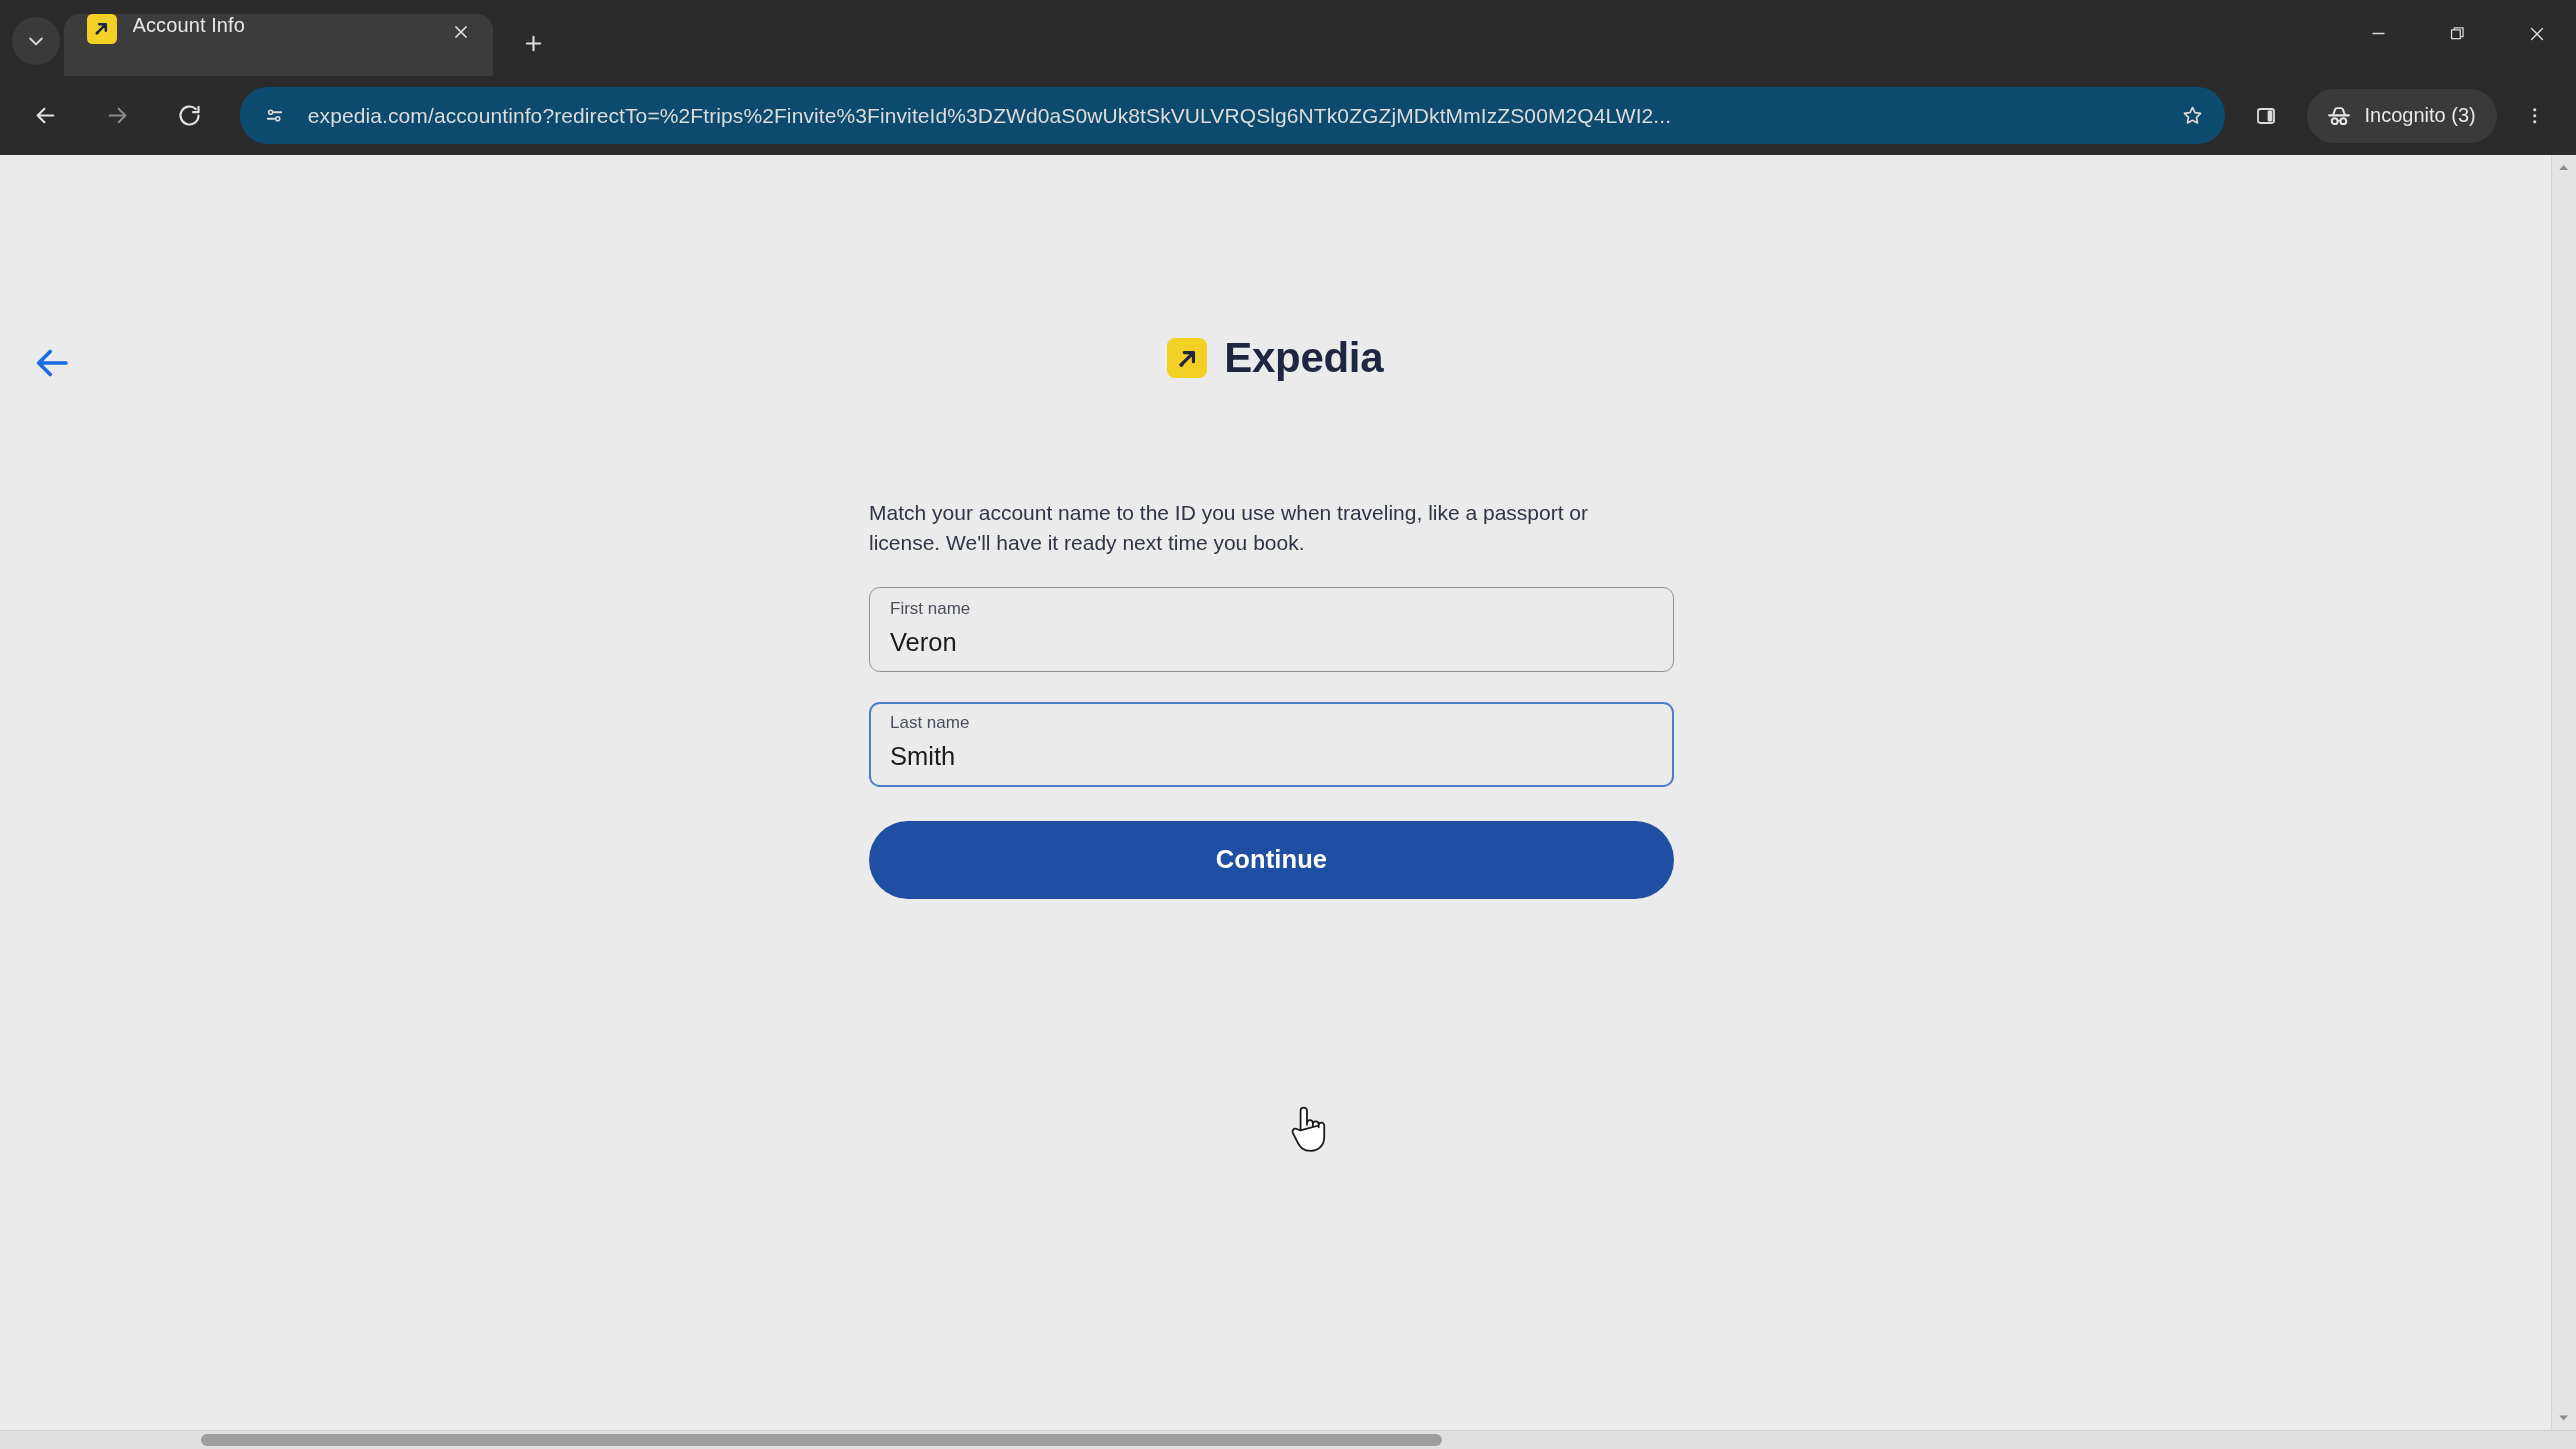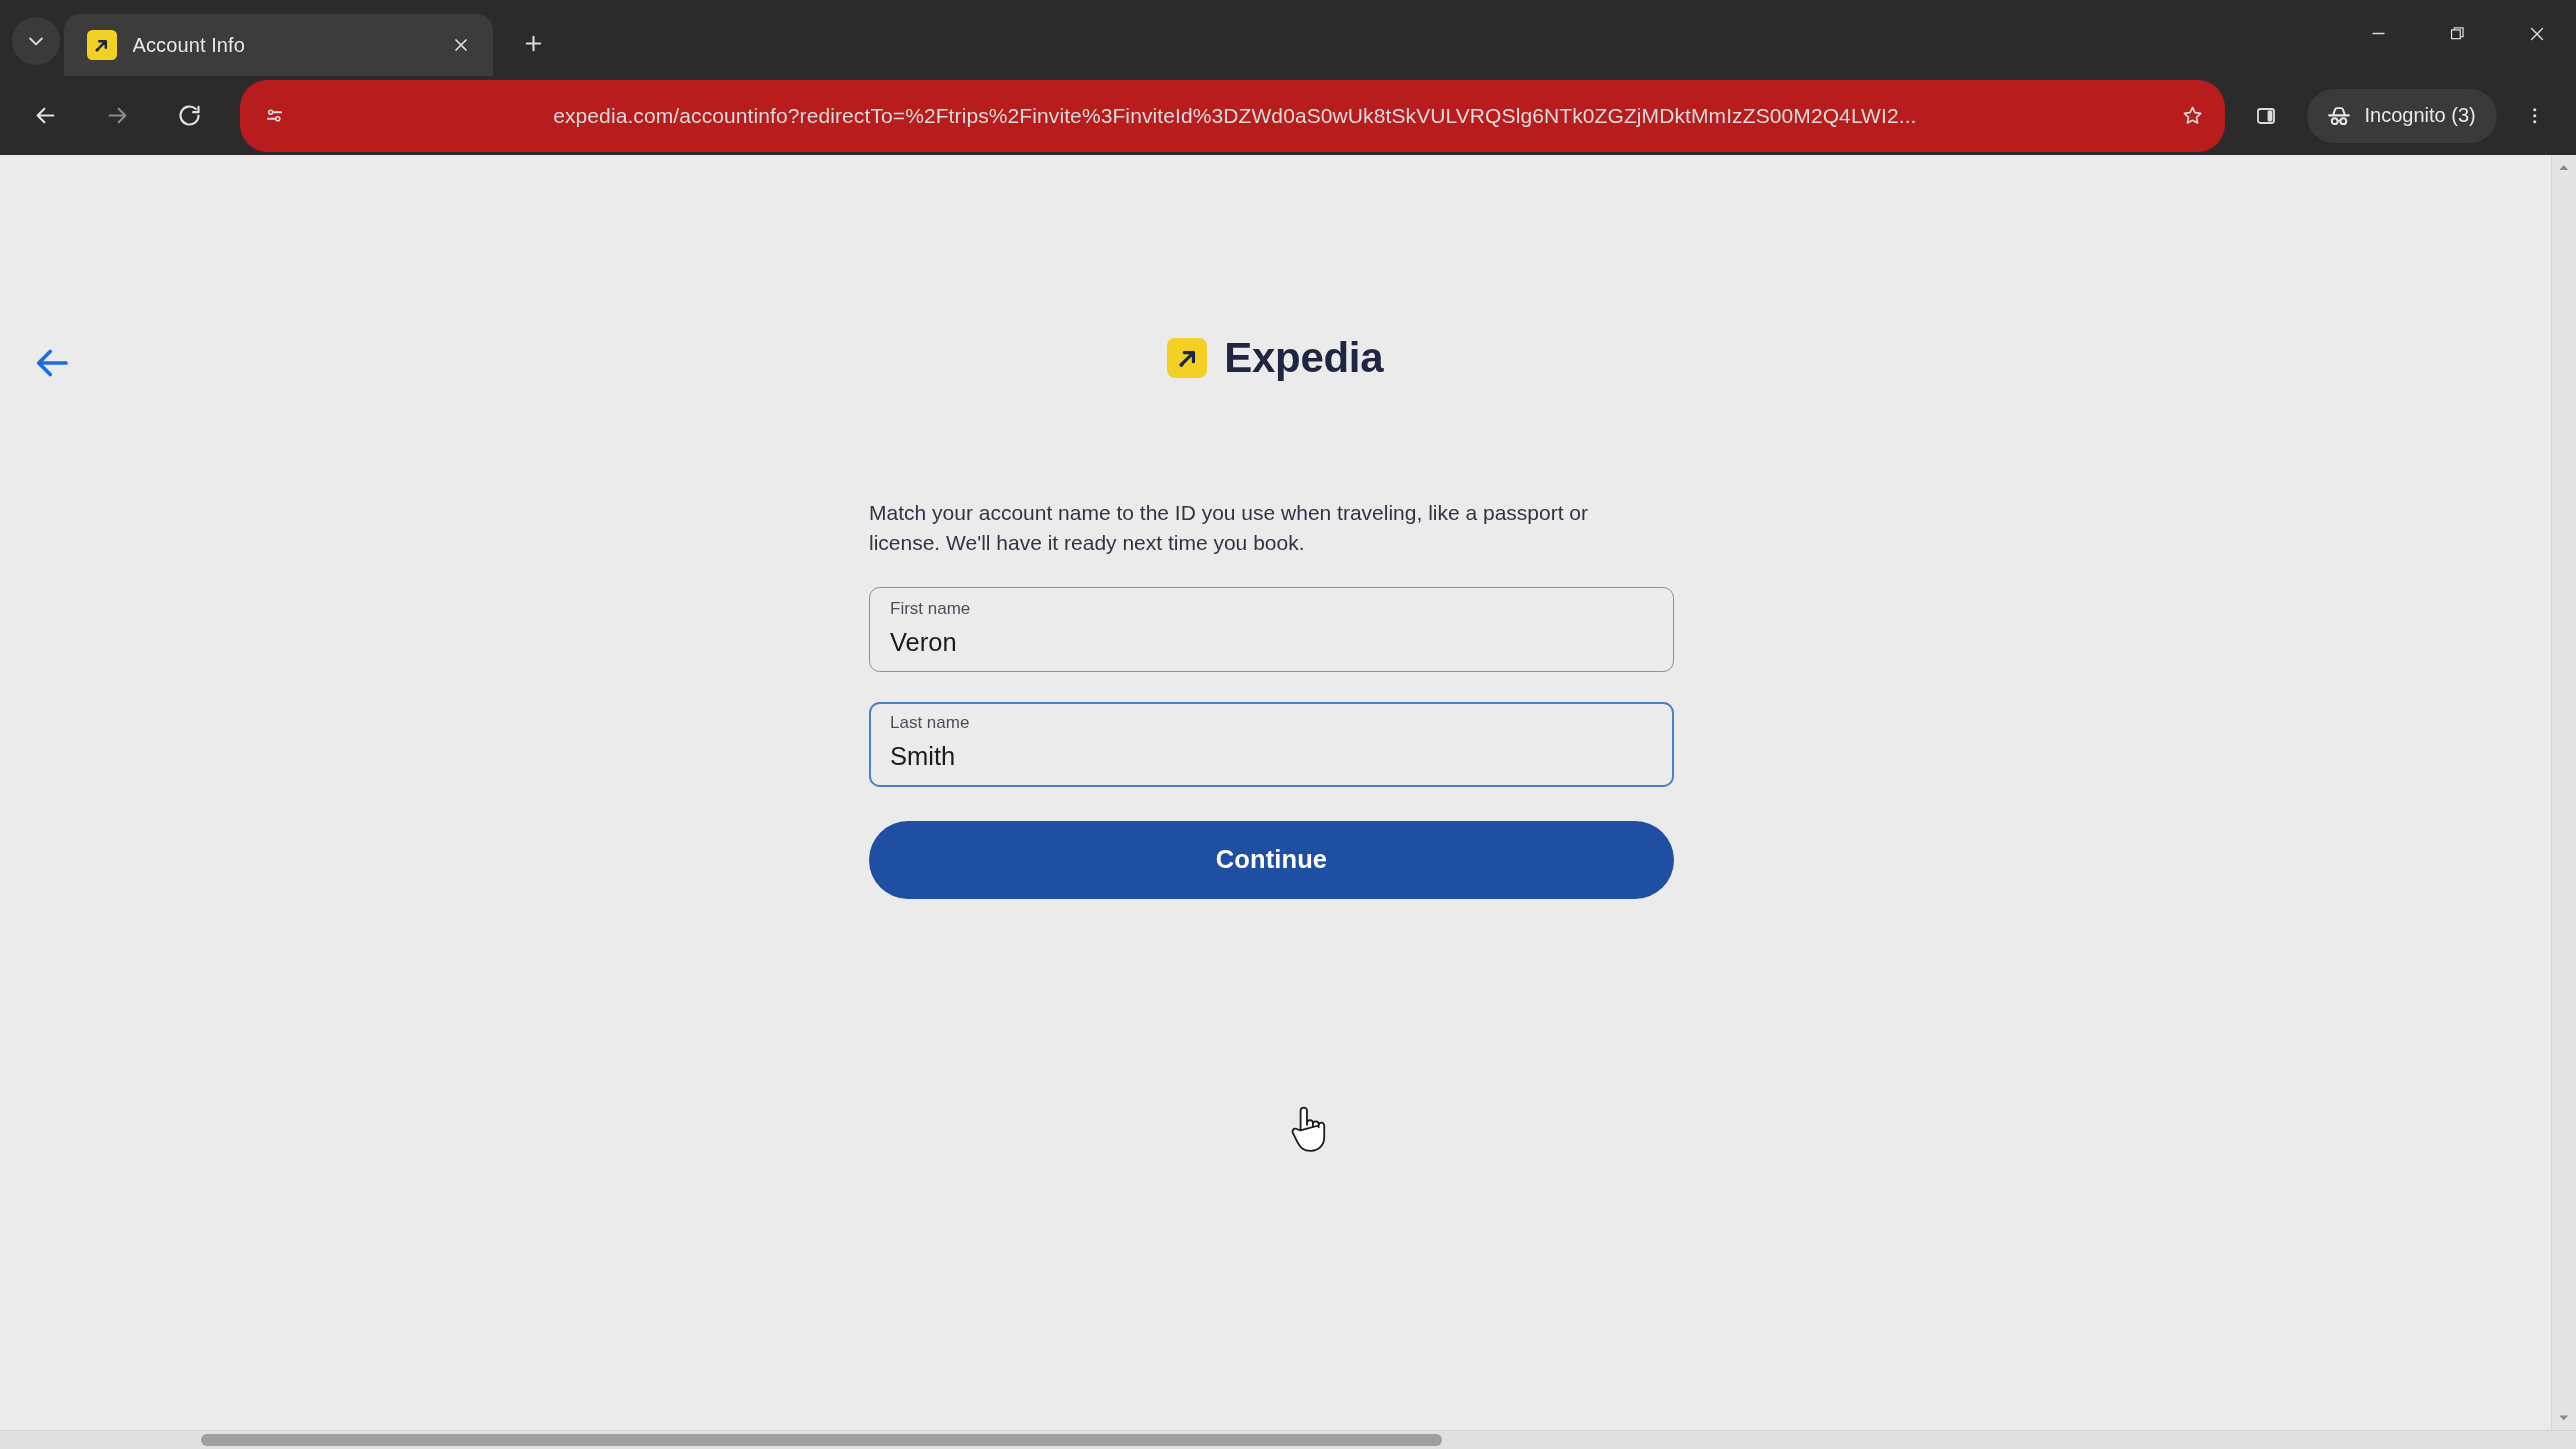--- a/index.html
+++ b/index.html
@@ -44,21 +44,20 @@
     cursor: pointer;
   }
   .tab-search-btn svg { display:block; }
 
   .tab {
     width: 429px;
     height: 62px;
     background: #3c3c3c;
     border-radius: 16px 16px 0 0;
     display: flex;
-    align-items: center;
     padding: 0 14.8px 0 23px;
     margin-bottom: 0;
     position: relative;
     cursor: pointer;
   }
 
   .tab-favicon {
     width: 29.5px;
     height: 29.5px;
     border-radius: 5.4px;
@@ -137,29 +136,28 @@
     align-items: center;
     justify-content: center;
     margin-right: 16px;
     cursor: pointer;
     flex: 0 0 auto;
   }
   .nav-btn.reload { margin-right: 23px; }
 
   .omnibox {
     flex: 1 1 auto;
-    height: 72px;
-    background: #b91c1c;
+    height: 57px;
+    background: #0c4a6e;
     border-radius: 27.5px;
     display: flex;
     align-items: center;
     padding: 0 12px 0 13.4px;
     min-width: 0;
     cursor: text;
-    text-align: center;
   }
 
   .site-info-btn {
     width: 42px;
     height: 42px;
     border-radius: 21px;
     display: flex;
     align-items: center;
     justify-content: center;
     flex: 0 0 auto;

